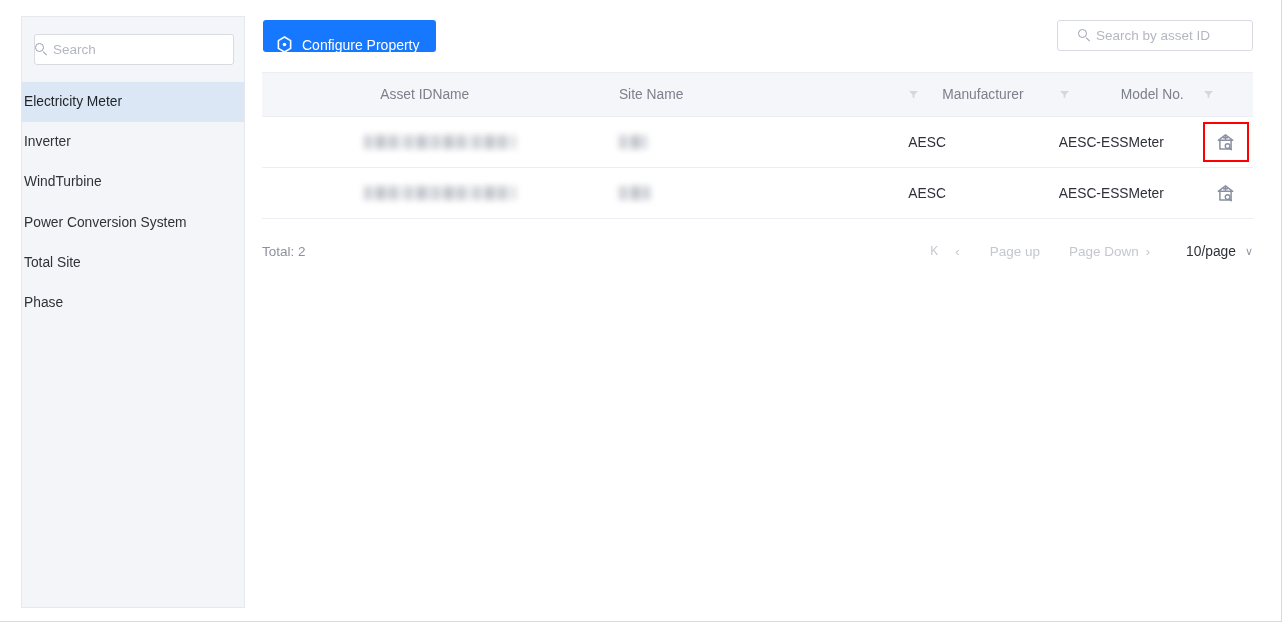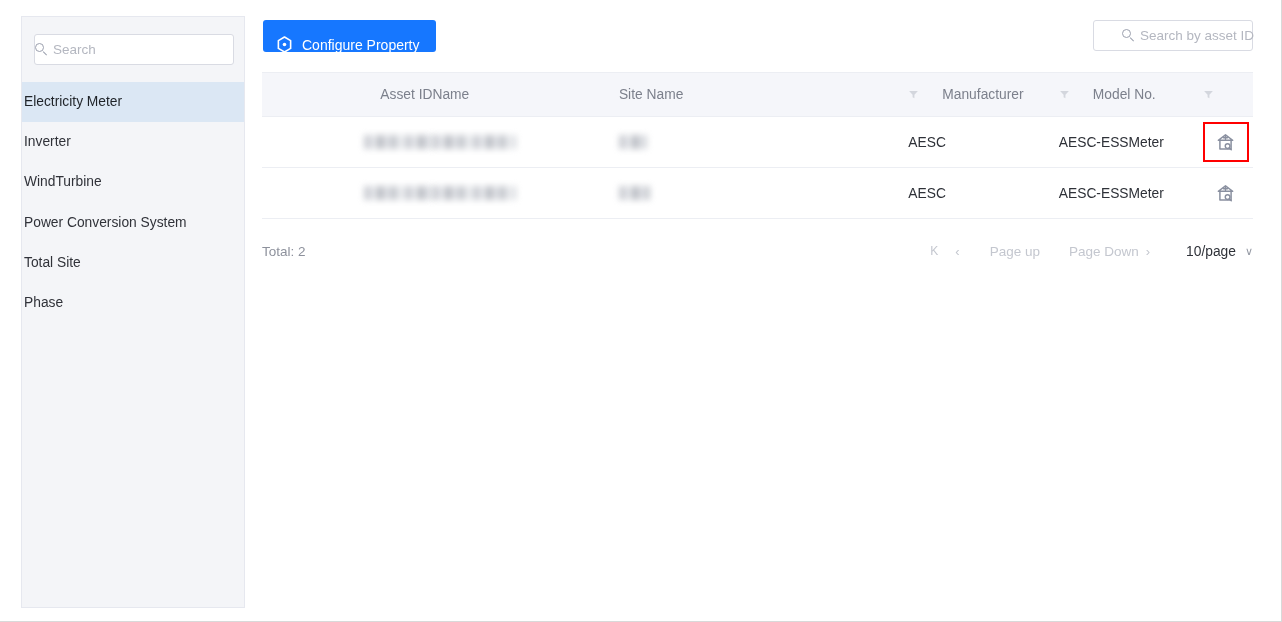--- a/index.html
+++ b/index.html
@@ -134,29 +134,29 @@
     width: 17px; height: 17px;
     margin-right: 9px;
     flex: 0 0 auto;
     display: block;
   }
 
   #asset-search-wrap {
     position: absolute;
     right: 29px;
     top: 20px;
-    width: 160px;
+    width: 196px;
     height: 31px;
     background: #ffffff;
     border: 1px solid #d9dbe3;
     border-radius: 3px;
     box-sizing: border-box;
     display: flex;
     align-items: center;
-    padding-left: 28px;
+    padding-left: 20px;
   }
   #asset-search-input {
     border: none;
     outline: none;
     background: transparent;
     font-family: "Liberation Sans", sans-serif;
     font-size: 13.5px;
     color: #33373f;
     width: 150px;
     padding: 0;
@@ -209,21 +209,21 @@
     white-space: nowrap;
     box-sizing: border-box;
     display: flex;
     align-items: center;
   }
   
   .c-asset  { width: 175px; padding-left: 17px; justify-content: flex-end; }
   .c-name   { width: 192px; }
   .c-site   { width: 298px; }
   .c-manu   { width: 155px; }
-  .c-model  { width: 148px; }
+  .c-model  { width: 148px; gap: 28px; }
   .c-act    { width: 52px; justify-content: flex-start; }
 
   .blur-cell {
     height: 14px;
     border-radius: 1px;
     filter: blur(3.2px);
     opacity: .72;
     background:
       repeating-linear-gradient(90deg,
         #b9bcc4 0px, #b9bcc4 7px,

